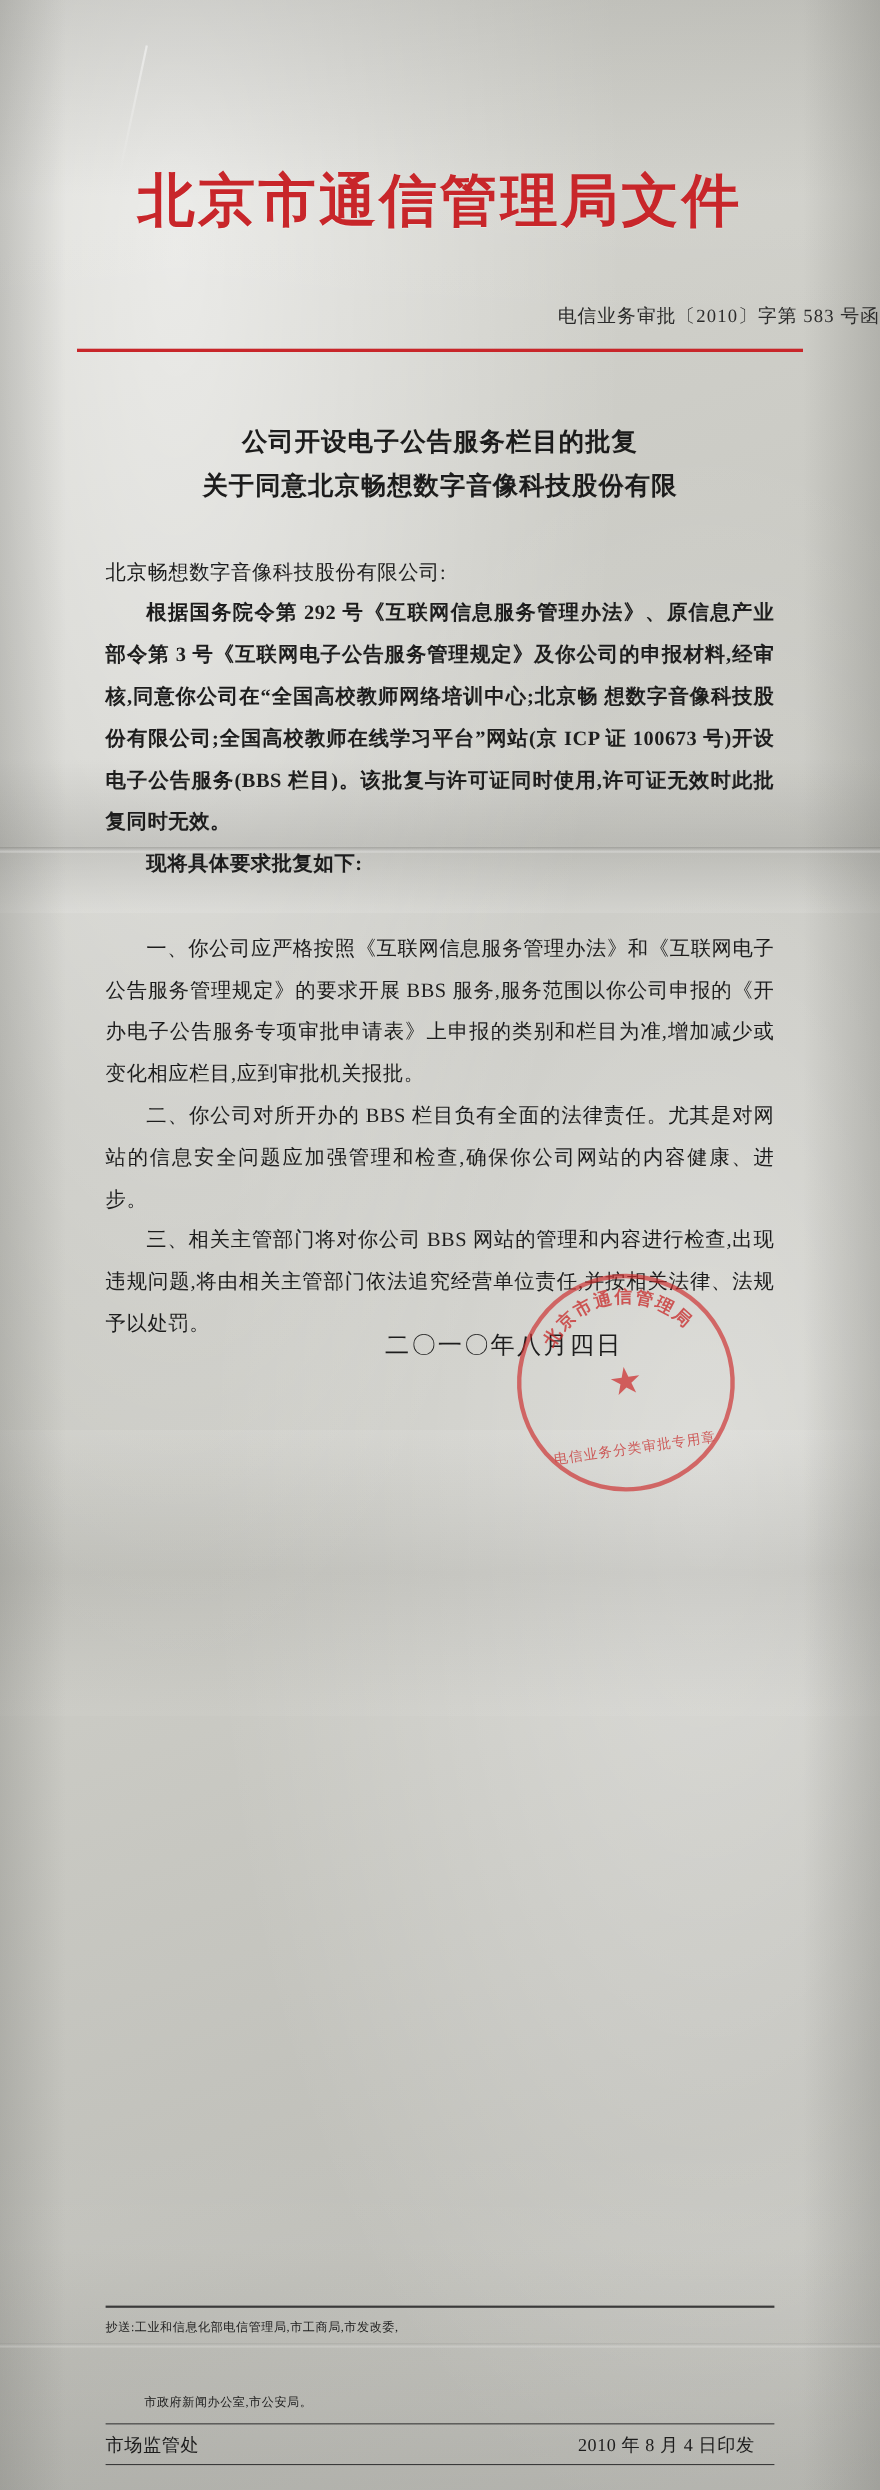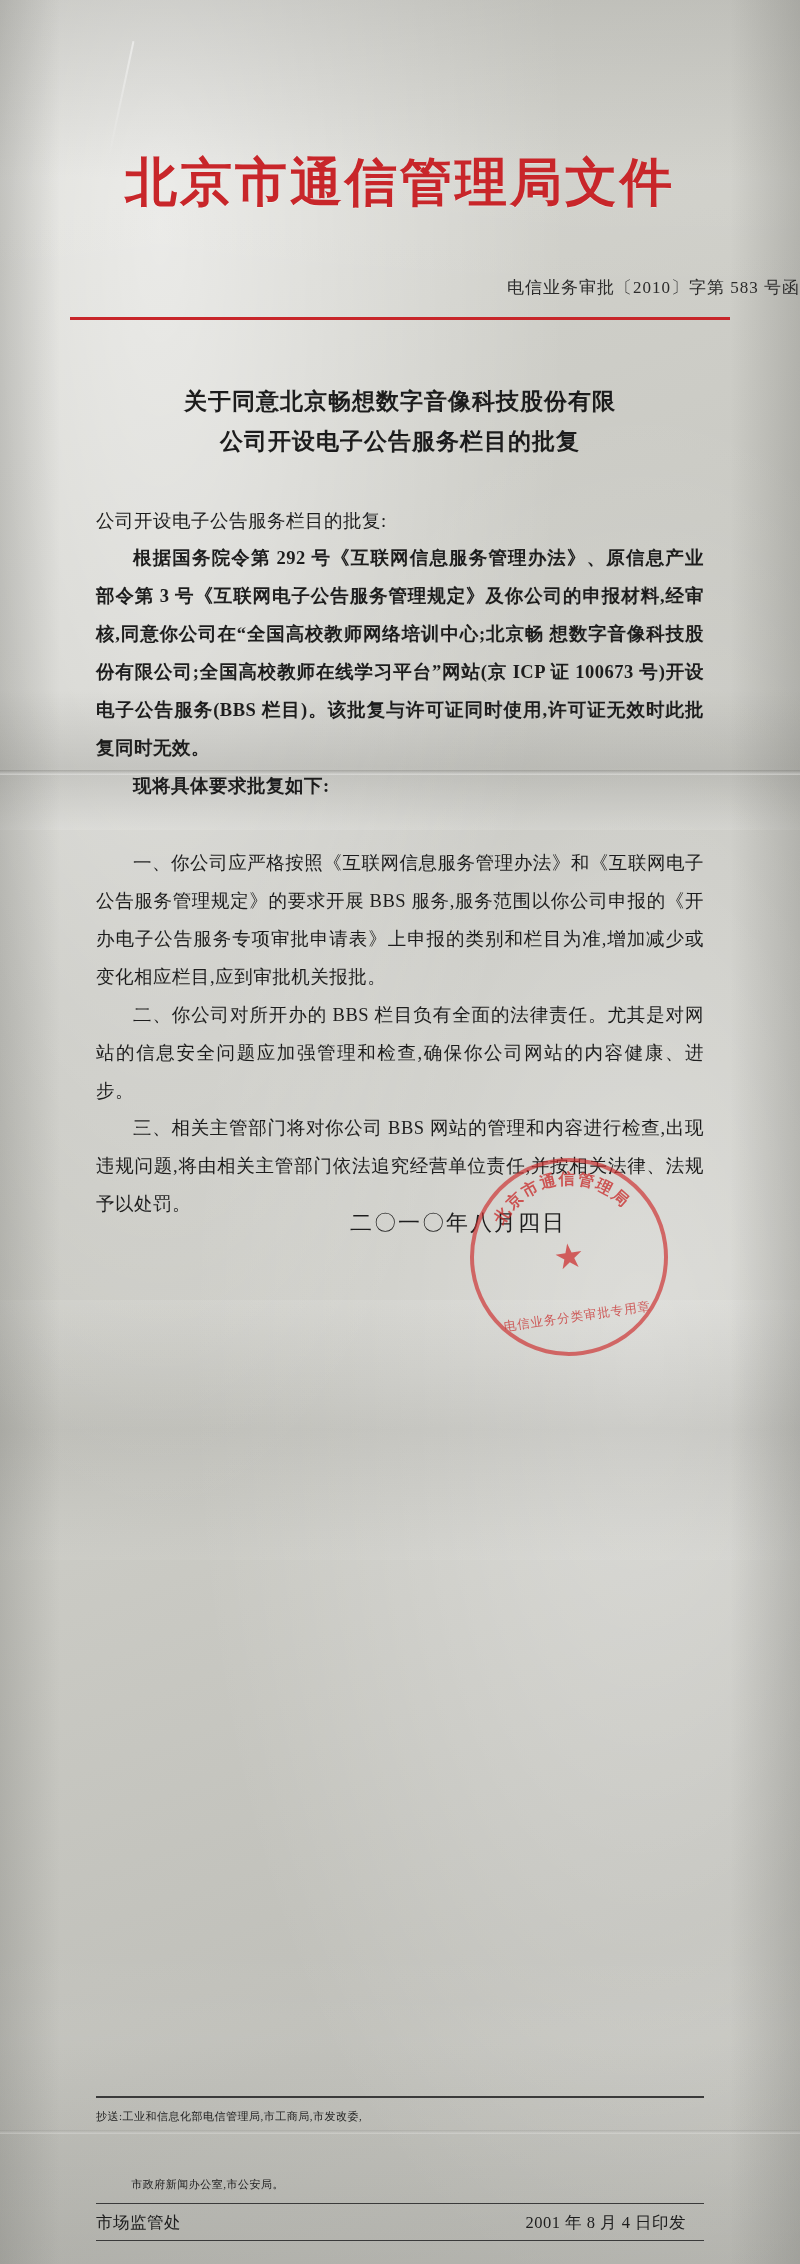--- a/index.html
+++ b/index.html
@@ -219,26 +219,26 @@
 
   <div class="content">
 
     <div class="doc-title">北京市通信管理局文件</div>
 
     <div class="doc-number">电信业务审批〔2010〕字第 583 号函</div>
 
     <div class="red-rule"></div>
 
     <div class="subject">
+      <span>公司开设电子公告服务栏目的批复</span>
       <span>关于同意北京畅想数字音像科技股份有限</span>
-      <span>公司开设电子公告服务栏目的批复</span>
     </div>
 
     <div class="body-block">
-      <p>公司开设电子公告服务栏目的批复:</p>
+      <p>北京畅想数字音像科技股份有限公司:</p>
       <p class="indent">根据国务院令第 292 号《互联网信息服务管理办法》、原信息产业部令第 3 号《互联网电子公告服务管理规定》及你公司的申报材料,经审核,同意你公司在“全国高校教师网络培训中心;北京畅 想数字音像科技股份有限公司;全国高校教师在线学习平台”网站(京 ICP 证 100673 号)开设电子公告服务(BBS 栏目)。该批复与许可证同时使用,许可证无效时此批复同时无效。</p>
       <p class="indent">现将具体要求批复如下:</p>
     </div>
 
     <div class="body-block-2">
       <p class="indent">一、你公司应严格按照《互联网信息服务管理办法》和《互联网电子公告服务管理规定》的要求开展 BBS 服务,服务范围以你公司申报的《开办电子公告服务专项审批申请表》上申报的类别和栏目为准,增加减少或变化相应栏目,应到审批机关报批。</p>
       <p class="indent">二、你公司对所开办的 BBS 栏目负有全面的法律责任。尤其是对网站的信息安全问题应加强管理和检查,确保你公司网站的内容健康、进步。</p>
       <p class="indent">三、相关主管部门将对你公司 BBS 网站的管理和内容进行检查,出现违规问题,将由相关主管部门依法追究经营单位责任,并按相关法律、法规予以处罚。</p>
     </div>
 
@@ -262,19 +262,19 @@
       <div class="rule"></div>
       <div class="cc">
         <div>
           <span>抄送:</span><span>工业和信息化部电信管理局,市工商局,市发改委,</span>
         </div>
         <div class="cc-line2">市政府新闻办公室,市公安局。</div>
       </div>
       <div class="rule thin"></div>
       <div class="lastline">
         <span>市场监管处</span>
-        <span class="right">2001 年 8 月 4 日印发</span>
+        <span class="right">2010 年 8 月 4 日印发</span>
       </div>
       <div class="rule thin"></div>
     </div>
 
   </div>
 </div>
 
 </body></html>

